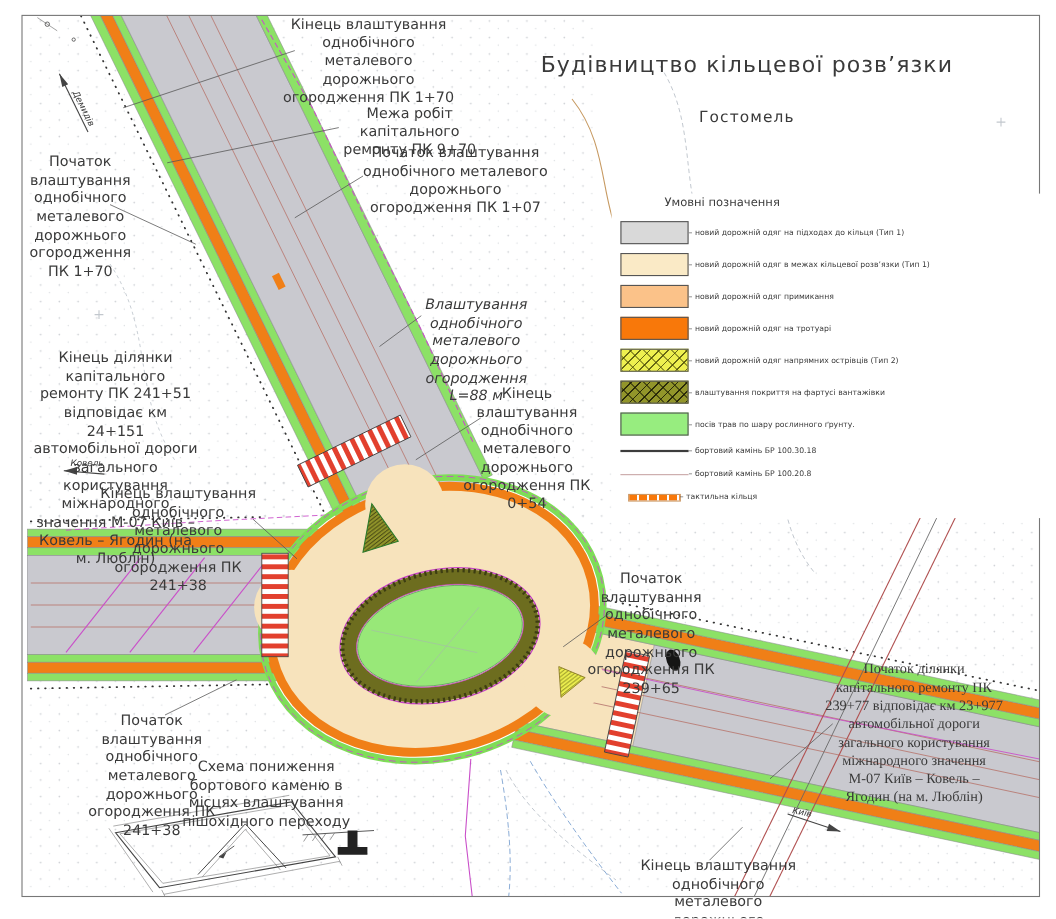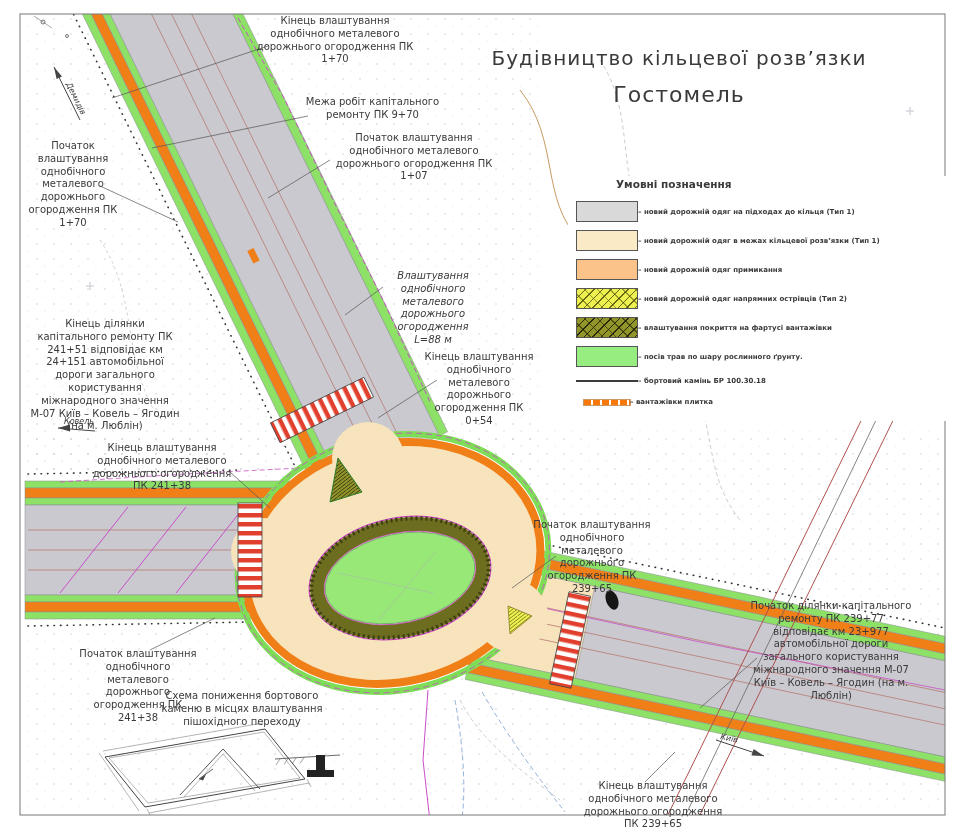--- a/index.html
+++ b/index.html
@@ -2,23 +2,23 @@
 <html><head>
 <meta charset="utf-8">
 <style>
   html,body{margin:0;padding:0;background:#fff;}
   .sheet{position:relative;width:960px;height:835px;background:#ffffff;
          font-family:"DejaVu Sans",sans-serif;overflow:hidden;}
   .plan{position:absolute;left:0;top:0;}
   
   .title{position:absolute;left:440px;top:46px;width:478px;text-align:center;color:#3a3a3a;}
   .title .t1{font-size:20px;letter-spacing:1px;}
-  .title .t2{font-size:22px;margin-top:12px;letter-spacing:1px;}
+  .title .t2{font-size:14px;margin-top:29px;letter-spacing:1px;}
   
-  .legend{position:absolute;left:568px;top:176px;width:392px;background:#fff;padding:2px 0 4px 0;font-weight:bold;}
+  .legend{position:absolute;left:556px;top:176px;width:392px;background:#fff;padding:2px 0 4px 0;}
   .legend-heading{font-size:10.5px;color:#3a3a3a;margin:0 0 11px 48px;}
   .lrow{display:flex;align-items:center;margin-bottom:8px;height:21px;}
   .lrow.thin{height:12px;margin-bottom:9px;}
   .sw{width:62px;height:21px;border:1px solid #555;box-sizing:border-box;flex:0 0 auto;margin-left:8px;}
   .ll{font-size:7px;color:#3a3a3a;}
   .sw-gray{background:#d9d9d9;}
   .sw-cream{background:#faeac6;}
   .sw-peach{background:#fbc289;}
   .sw-orange{background:#f8780a;}
   .sw-hatch-yellow{background:#eef04f;
@@ -26,32 +26,32 @@
                      repeating-linear-gradient(45deg,rgba(80,80,10,.55) 0 1px,transparent 1px 9px);}
   .sw-hatch-olive{background:#92952a;
     background-image:repeating-linear-gradient(135deg,rgba(30,30,5,.9) 0 1px,transparent 1px 6px),
                      repeating-linear-gradient(45deg,rgba(30,30,5,.6) 0 1px,transparent 1px 9px);}
   .sw-green{background:#97ed7f;}
   .sw-line-dark{height:0;border:none;border-top:2px solid #3c3c3c;}
   .sw-line-light{height:0;border:none;border-top:1px solid #c9a7a7;}
   .sw-tactile{width:46px;height:5px;border:none;margin-left:16px;
     background:repeating-linear-gradient(90deg,#f8780a 0 7px,#fff 7px 9px);outline:1px solid #c96;}
   
-  .co{position:absolute;font-size:10px;line-height:1.28;text-align:center;color:#3a3a3a;}
+  .co{position:absolute;font-size:13px;line-height:1.28;text-align:center;color:#3a3a3a;}
   .co-a{left:255px;top:15px;width:160px;}
   .co-b{left:300px;top:96px;width:145px;}
   .co-c{left:328px;top:132px;width:172px;}
   .co-d{left:25px;top:140px;width:96px;}
   .co-e{left:30px;top:318px;width:150px;}
   .co-f{left:383px;top:270px;width:100px;font-style:italic;}
   .co-g{left:420px;top:351px;width:118px;}
   .co-h{left:88px;top:442px;width:148px;}
   .co-i{left:76px;top:648px;width:124px;}
   .co-j{left:528px;top:519px;width:128px;}
-  .co-k{left:750px;top:600px;width:162px;}
+  .co-k{left:750px;top:600px;width:162px;font-family:Liberation Serif, serif;}
   .co-l{left:577px;top:780px;width:152px;}
   .co-m{left:148px;top:690px;width:188px;}
 </style>
 </head>
 <body>
 
 <div class="sheet">
 
 <svg class="plan" width="960" height="835" viewBox="0 0 960 835">
   <defs>
@@ -272,38 +272,46 @@
   </div>
   <div class="lrow">
     <span class="sw sw-cream"></span>
     <span class="ll">– новий дорожній одяг в межах кільцевої розв’язки (Тип 1)</span>
   </div>
   <div class="lrow">
     <span class="sw sw-peach"></span>
     <span class="ll">– новий дорожній одяг примикання</span>
   </div>
   <div class="lrow">
+    <span class="sw sw-orange"></span>
+    <span class="ll">– новий дорожній одяг на тротуарі</span>
+  </div>
+  <div class="lrow">
     <span class="sw sw-hatch-yellow"></span>
     <span class="ll">– новий дорожній одяг напрямних острівців (Тип 2)</span>
   </div>
   <div class="lrow">
     <span class="sw sw-hatch-olive"></span>
     <span class="ll">– влаштування покриття на фартусі вантажівки</span>
   </div>
   <div class="lrow">
     <span class="sw sw-green"></span>
     <span class="ll">– посів трав по шару рослинного ґрунту.</span>
   </div>
   <div class="lrow thin">
     <span class="sw sw-line-dark"></span>
     <span class="ll">– бортовий камінь БР 100.30.18</span>
   </div>
   <div class="lrow thin">
+    <span class="sw sw-line-light"></span>
+    <span class="ll">– бортовий камінь БР 100.20.8</span>
+  </div>
+  <div class="lrow thin">
     <span class="sw sw-tactile"></span>
-    <span class="ll">– вантажівки плитка</span>
+    <span class="ll">– тактильна кільця</span>
   </div>
 </div>
 
 <div class="co co-a">Кінець влаштування однобічного металевого дорожнього огородження ПК 1+70</div>
 <div class="co co-b">Межа робіт капітального ремонту ПК 9+70</div>
 <div class="co co-c">Початок влаштування однобічного металевого дорожнього огородження ПК 1+07</div>
 <div class="co co-d">Початок влаштування однобічного металевого дорожнього огородження ПК 1+70</div>
 <div class="co co-e">Кінець ділянки капітального ремонту ПК 241+51 відповідає км 24+151 автомобільної дороги загального користування міжнародного значення М-07 Київ – Ковель – Ягодин (на м. Люблін)</div>
 <div class="co co-f">Влаштування однобічного металевого дорожнього огородження L=88 м</div>
 <div class="co co-g">Кінець влаштування однобічного металевого дорожнього огородження ПК 0+54</div>

